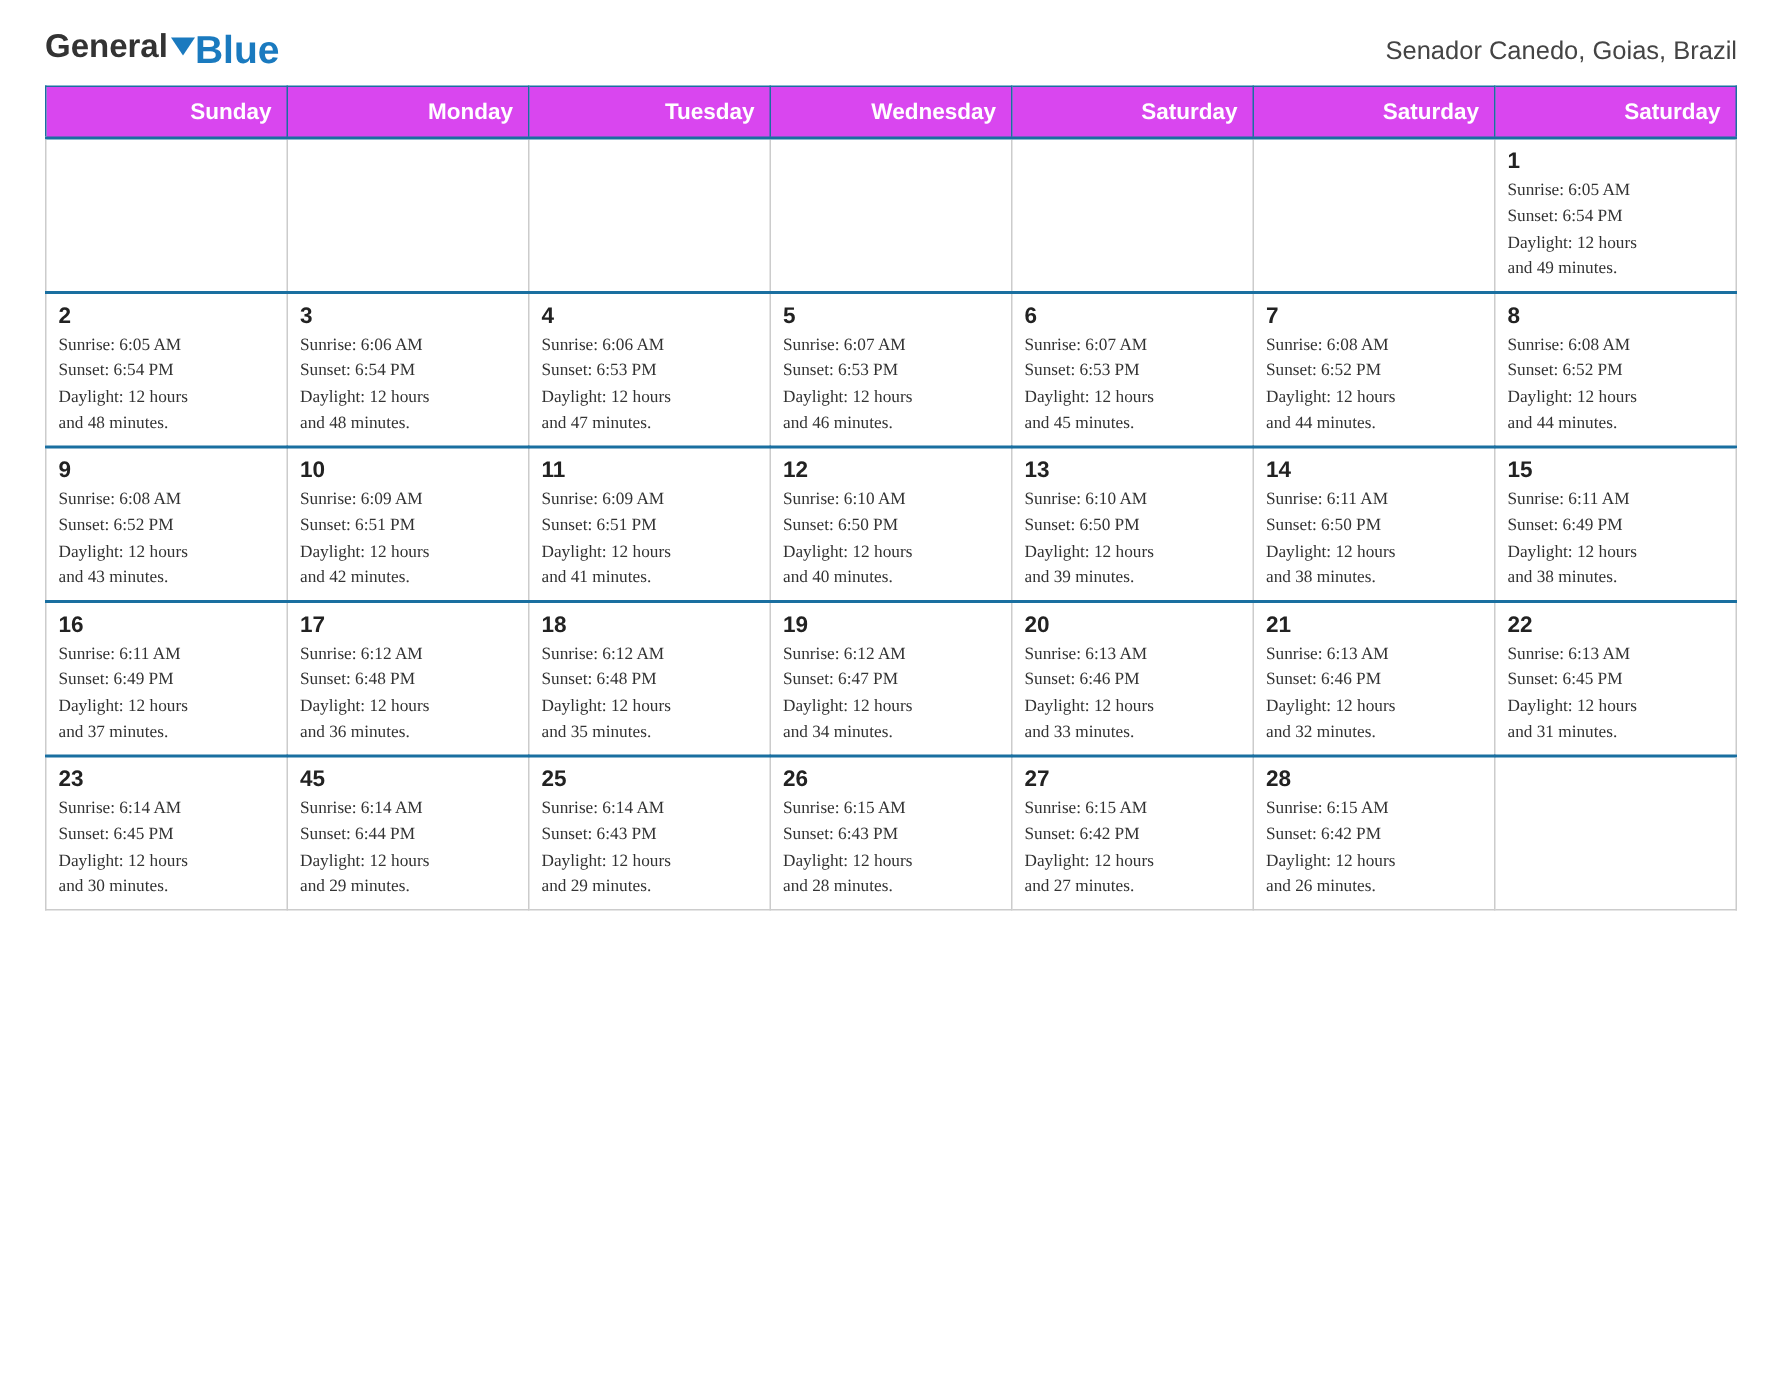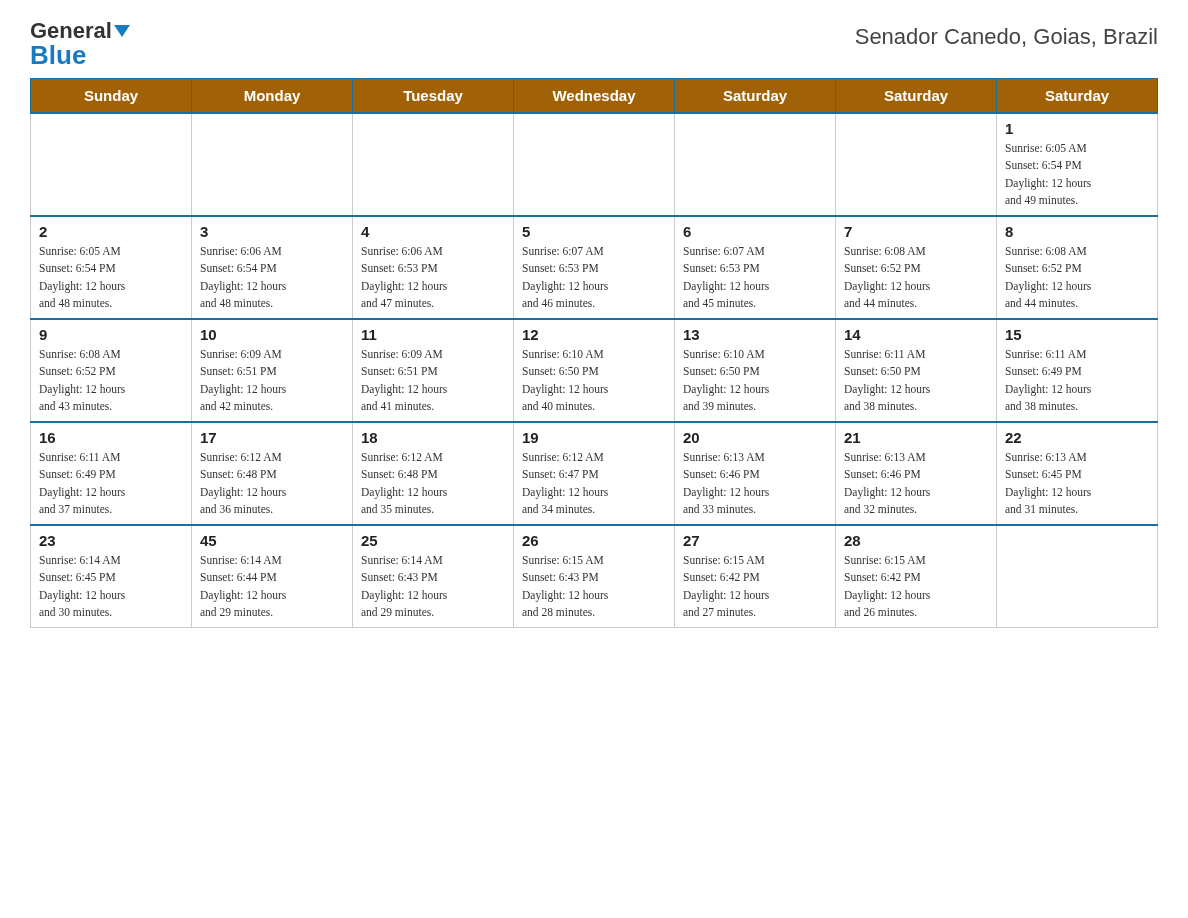--- a/index.html
+++ b/index.html
@@ -12,21 +12,21 @@
       padding: 20px 30px;
     }
     .header {
       display: flex;
       justify-content: space-between;
       align-items: flex-start;
       margin-bottom: 10px;
     }
     .logo {
       display: flex;
-      flex-direction: column;
+      flex-direction: row;
       align-items: flex-start;
     }
     .logo-general {
       font-size: 22px;
       font-weight: bold;
       color: #333;
       line-height: 1;
     }
     .logo-blue {
       font-size: 26px;
@@ -49,36 +49,36 @@
     .title-section {
       text-align: right;
     }
     .month-title {
       font-size: 46px;
       font-weight: bold;
       color: #222;
       line-height: 1.1;
     }
     .subtitle {
-      font-size: 22px;
+      font-size: 17px;
       color: #444;
       margin-top: 4px;
     }
     .calendar {
       width: 100%;
       border-collapse: collapse;
       margin-top: 10px;
     }
     .calendar th {
-      background-color: #a16207;
+      background-color: #d946ef;
       color: #fff;
       font-size: 15px;
       font-weight: bold;
       padding: 8px 10px;
-      text-align: center;
+      text-align: right;
       border: 1px solid #1a6fa0;
     }
     .calendar td {
       vertical-align: top;
       border: 1px solid #ccc;
       padding: 6px 8px;
       width: calc(100% / 7);
       min-height: 110px;
       font-size: 12px;
       color: #333;

